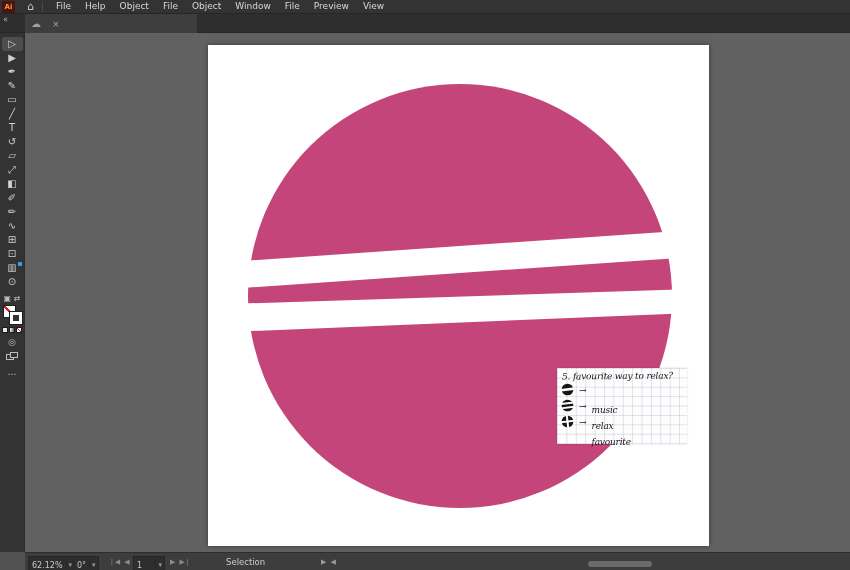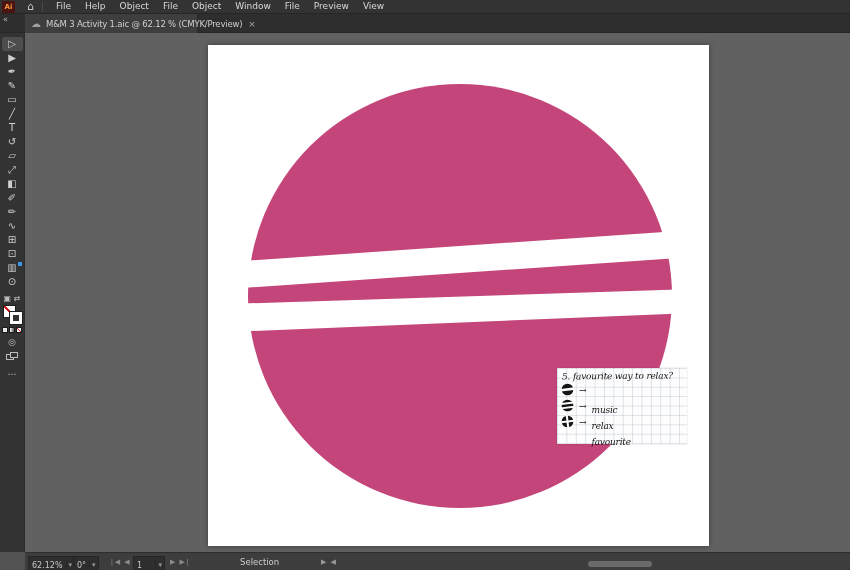--- a/index.html
+++ b/index.html
@@ -71,21 +71,21 @@
 
   
   .statusbar-corner { position:absolute; left:0; top:552px; width:25px; height:18px; background:#525252; z-index:26; }
   .status-bar { position:absolute; left:25px; top:552px; width:825px; height:18px; background:#3d3d3d;
     border-top:1px solid #2e2e2e; z-index:26; }
   .sb-field { position:absolute; top:3px; height:18px; background:#2e2e2e; border:1px solid #262626;
     display:flex; align-items:center; color:#c7c7c7; font-size:8px; }
   .sb-field .val { padding:0 3px; }
   .sb-field .chev { border-left:1px solid #262626; padding:0 2px; color:#9a9a9a; font-size:7px; }
   .sb-nav { position:absolute; top:3px; height:12px; display:flex; align-items:center; gap:4px; color:#8b8b8b; font-size:7px; }
-  .sb-status { position:absolute; left:215px; top:4px; color:#cfcfcf; font-size:8.5px; }
+  .sb-status { position:absolute; left:201px; top:4px; color:#cfcfcf; font-size:8.5px; }
   .sb-popup { position:absolute; left:296px; top:5px; color:#9a9a9a; font-size:7px; letter-spacing:4px; }
   .scroll-thumb { position:absolute; left:563px; top:8px; width:64px; height:6px; background:#6b6b6b; border-radius:3px; }
 </style>
 </head>
 <body>
 
 <div class="menu-bar">
   <div class="ai-logo">Ai</div>
   <div class="home-icon">⌂</div>
   <div class="mb-sep"></div>
@@ -97,21 +97,20 @@
   <div class="mb-item">Window</div>
   <div class="mb-item">File</div>
   <div class="mb-item">Preview</div>
   <div class="mb-item">View</div>
 </div>
 
 <div class="tab-bar">
   <div class="collapse-btn">«</div>
   <div class="doc-tab">
     <span class="cloud-icon">☁</span>
-    <span class="tab-title">M&amp;M 3 Activity 1.aic @ 62.12 % (CMYK/Preview)</span>
     <span class="tab-close">×</span>
   </div>
 </div>
 
 <div class="toolbar">
   <div style="height:4px"></div>
   <div class="tool selected">
       <span>▷</span>
     </div>
   <div class="tool">

